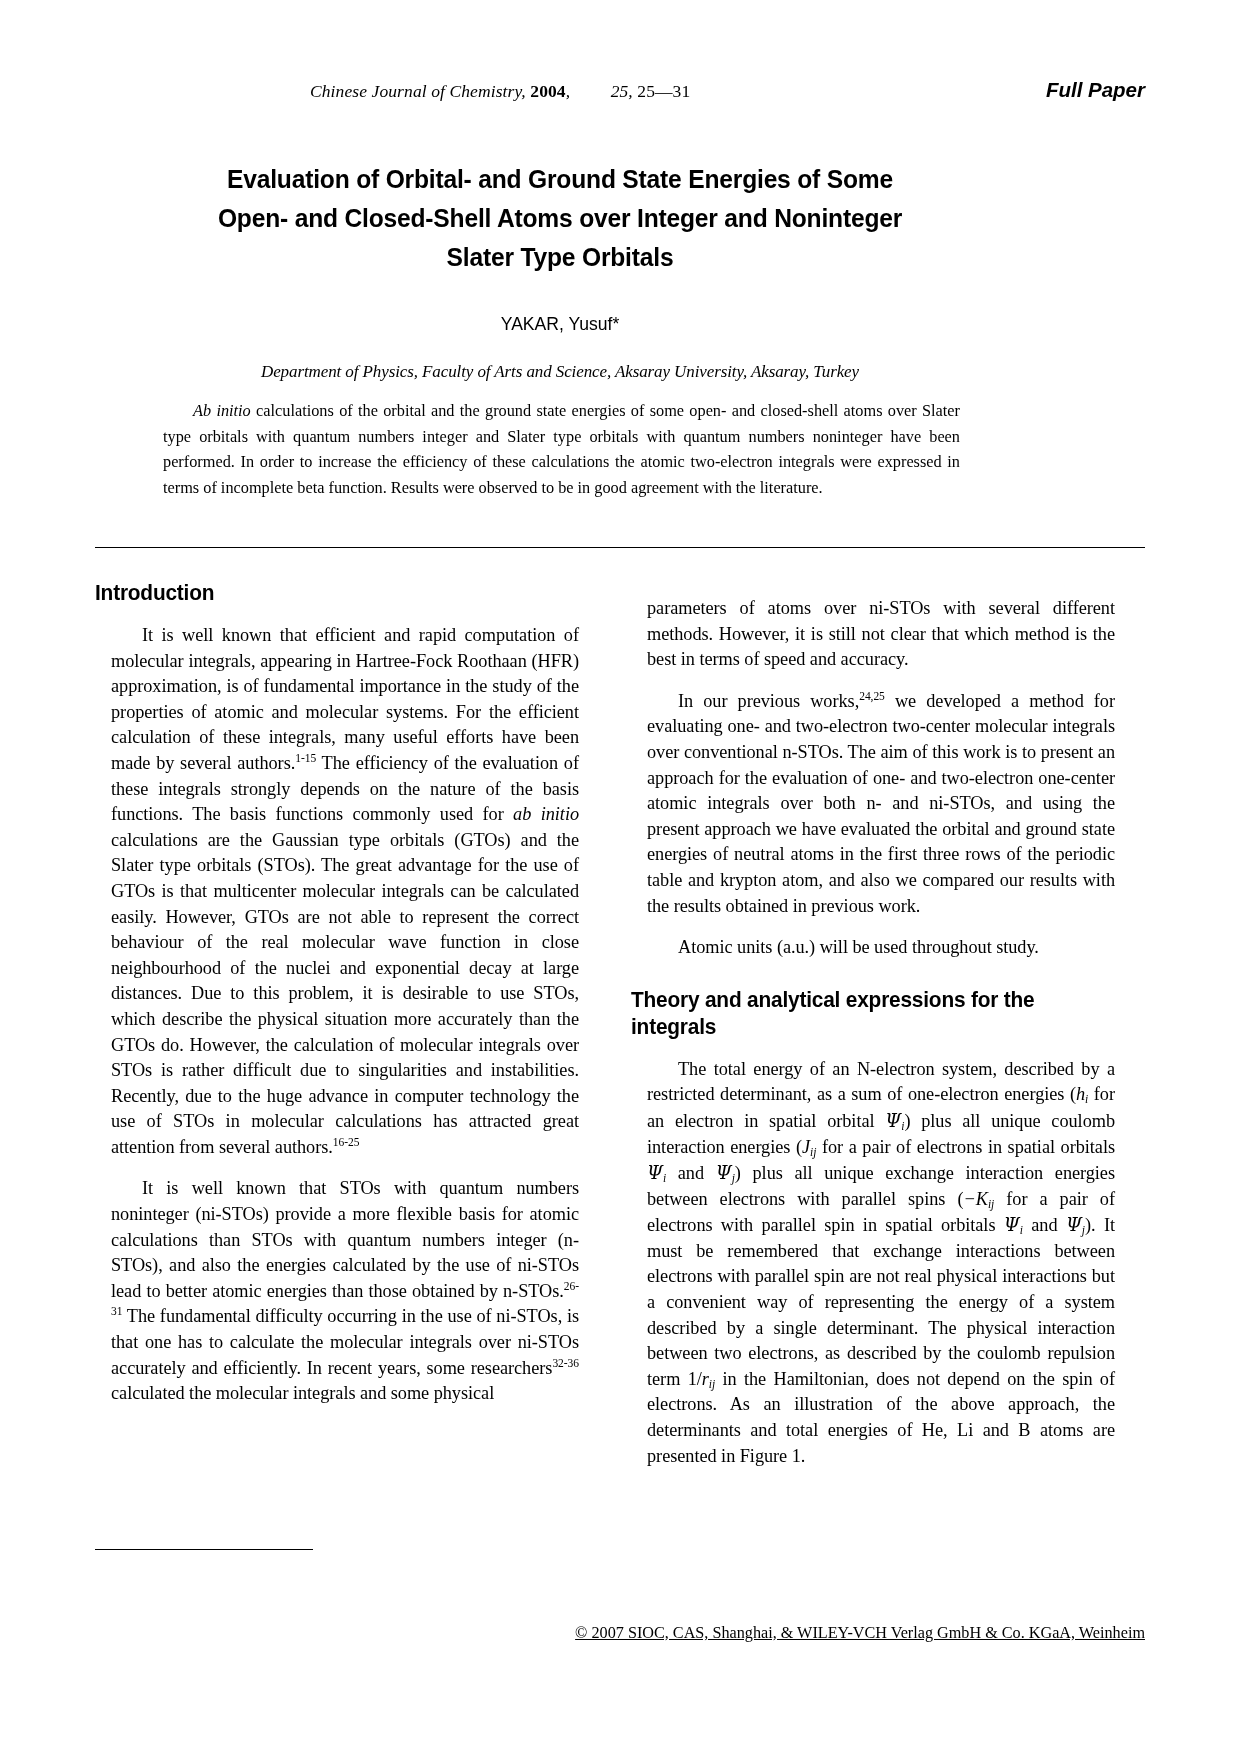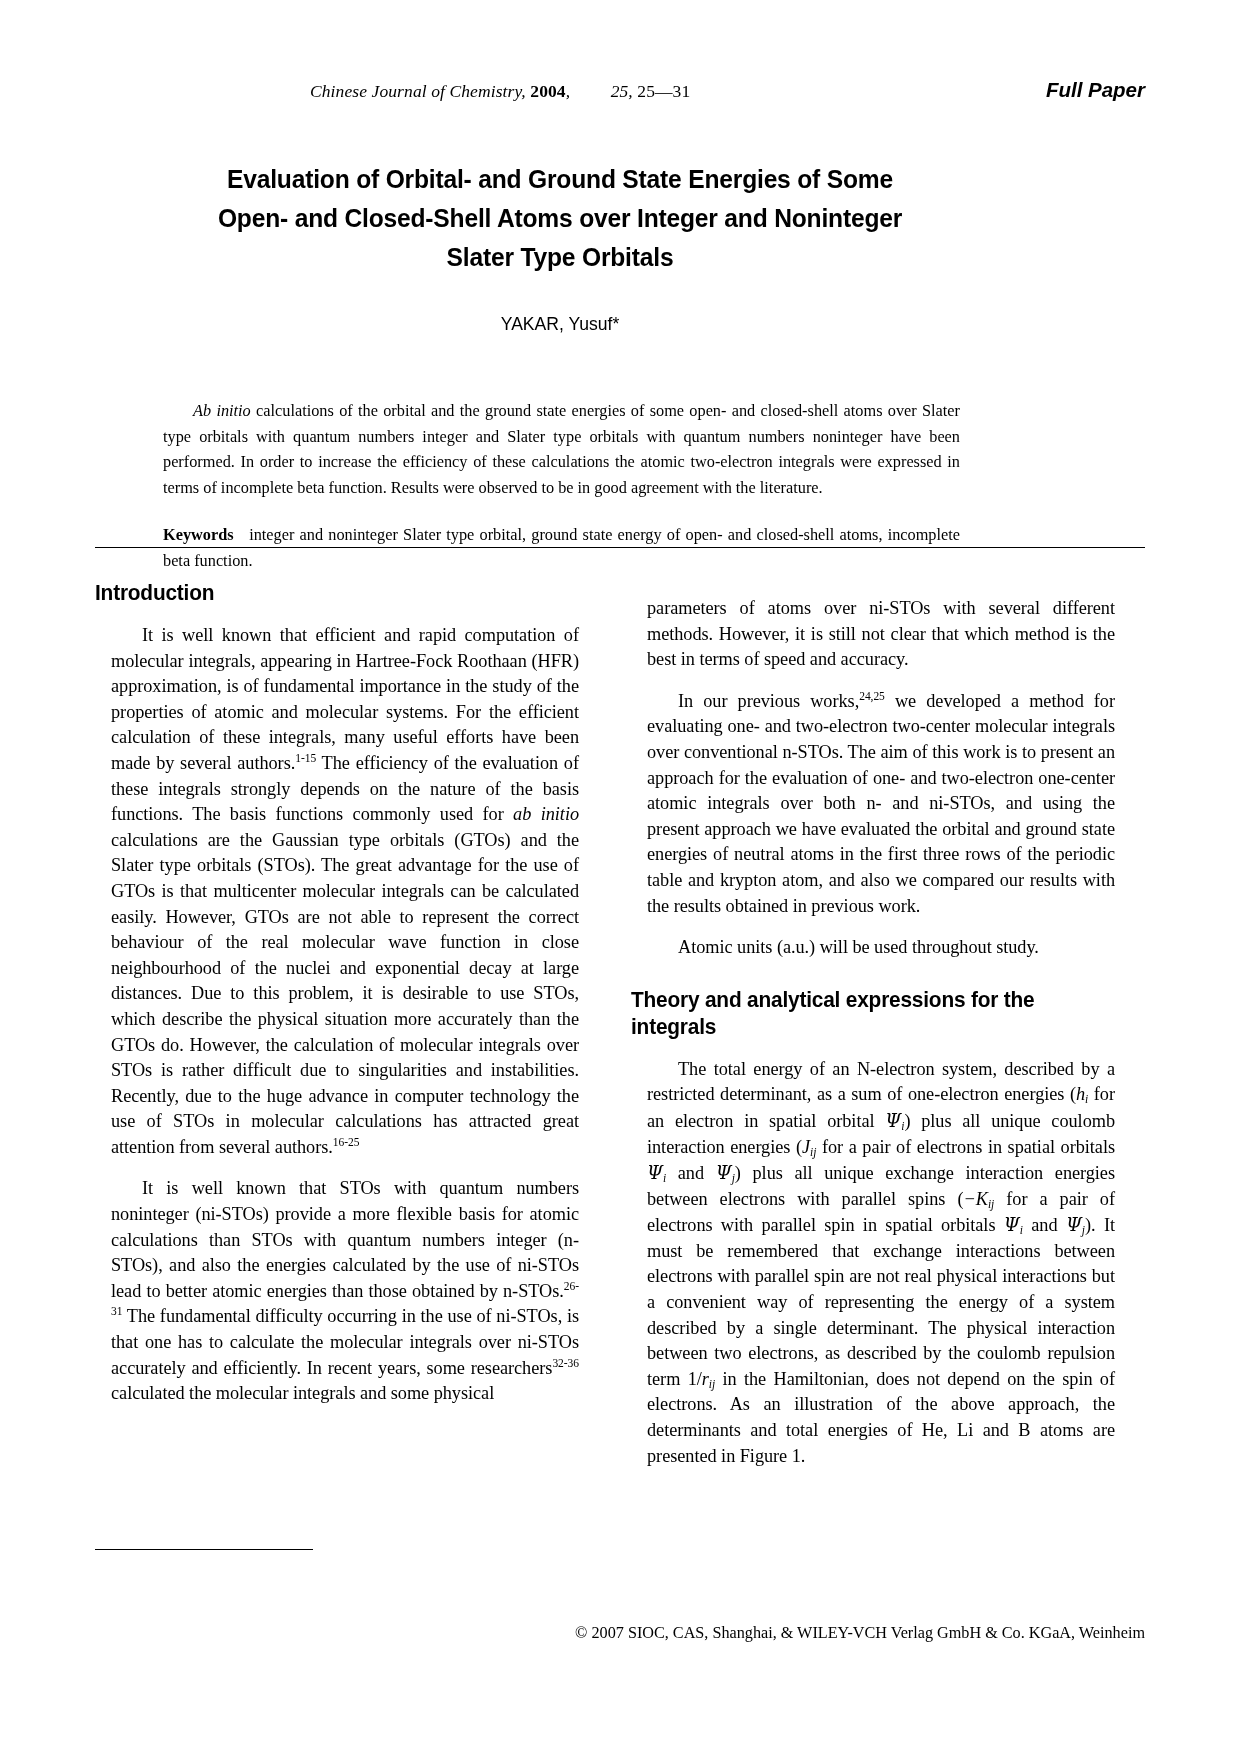--- a/index.html
+++ b/index.html
@@ -179,44 +179,45 @@
     display: inline-block;
     vertical-align: top;
   }
   .copyright {
     position: absolute;
     left: 95px;
     top: 1624px;
     width: 1050px;
     text-align: right;
     font-size: 16.2px;
+    text-decoration: underline;
   }
 </style>
 </head>
 <body>
 
 <div class="page">
 
   <div class="runhead">
     <div class="runhead-journal"><span>Chinese Journal of Chemistry</span>, <span class="yr">2004</span>, <span class="vol">25</span>, <span class="pg">25—31</span></div>
     <div class="runhead-type">Full Paper</div>
   </div>
 
   <div class="titleblock">
     <h1 class="paper-title">
       <span>Evaluation of Orbital- and Ground State Energies of Some</span><br>
       <span>Open- and Closed-Shell Atoms over Integer and Noninteger</span><br>
       <span>Slater Type Orbitals</span>
     </h1>
     <div class="author">YAKAR, Yusuf*</div>
+    <div class="affiliation">Department of Physics, Faculty of Arts and Science, Aksaray University, Aksaray, Turkey</div>
   </div>
 
   <div class="abstract-wrap">
     <p class="abstract"><span class="it">Ab initio</span><span> calculations of the orbital and the ground state energies of some open- and closed-shell atoms over Slater type orbitals with quantum numbers integer and Slater type orbitals with quantum numbers noninteger have been performed. In order to increase the efficiency of these calculations the atomic two-electron integrals were expressed in terms of incomplete beta function. Results were observed to be in good agreement with the literature.</span></p>
-    <p class="keywords"><span class="kw-label">Keywords</span>&nbsp;&nbsp;&nbsp;<span>integer and noninteger Slater type orbital, ground state energy of open- and closed-shell atoms, incomplete beta function.</span></p>
   </div>
 
   <div class="rule"></div>
 
   <div class="columns">
 
     <div class="col">
       <h2 class="section">Introduction</h2>
 
       <p class="body"><span>It is well known that efficient and rapid computation of molecular integrals, appearing in Hartree-Fock Roothaan (HFR) approximation, is of fundamental importance in the study of the properties of atomic and molecular systems. For the efficient calculation of these integrals, many useful efforts have been made by several authors.</span><sup>1-15</sup><span> The efficiency of the evaluation of these integrals strongly depends on the nature of the basis functions. The basis functions commonly used for </span><span class="it">ab initio</span><span> calculations are the Gaussian type orbitals (GTOs) and the Slater type orbitals (STOs). The great advantage for the use of GTOs is that multicenter molecular integrals can be calculated easily. However, GTOs are not able to represent the correct behaviour of the real molecular wave function in close neighbourhood of the nuclei and exponential decay at large distances. Due to this problem, it is desirable to use STOs, which describe the physical situation more accurately than the GTOs do. However, the calculation of molecular integrals over STOs is rather difficult due to singularities and instabilities. Recently, due to the huge advance in computer technology the use of STOs in molecular calculations has attracted great attention from several authors.</span><sup>16-25</sup></p>

